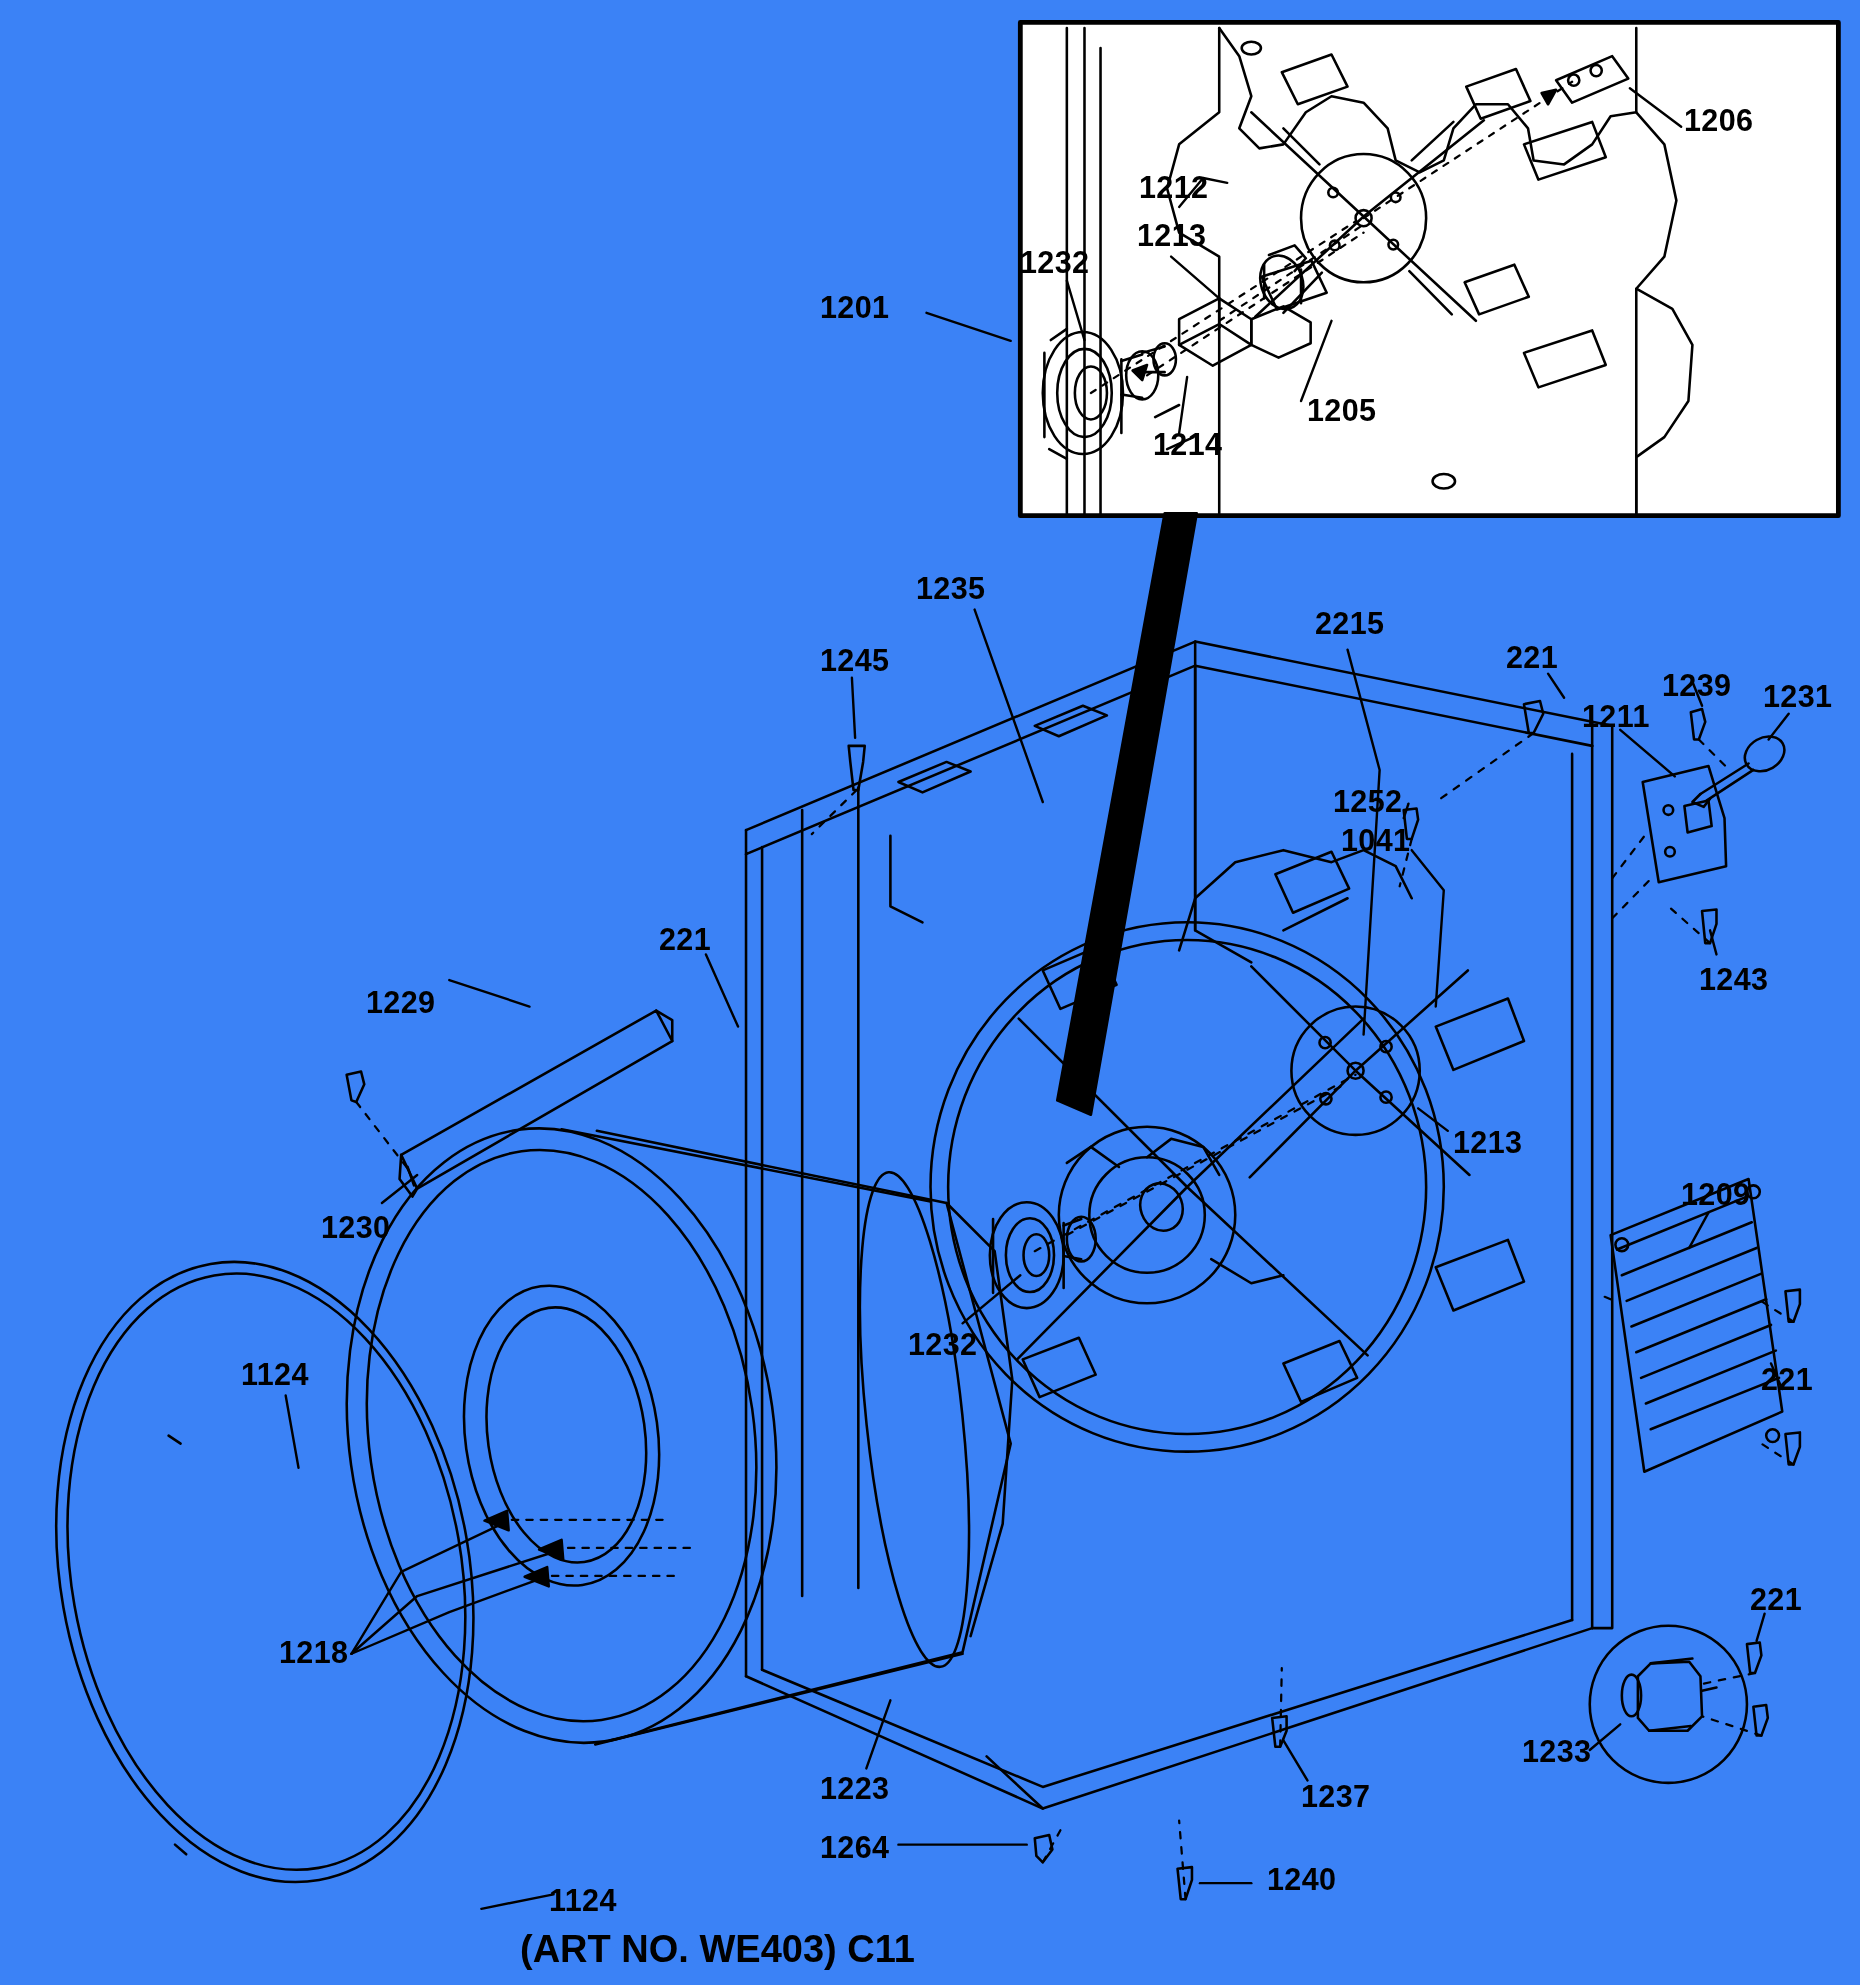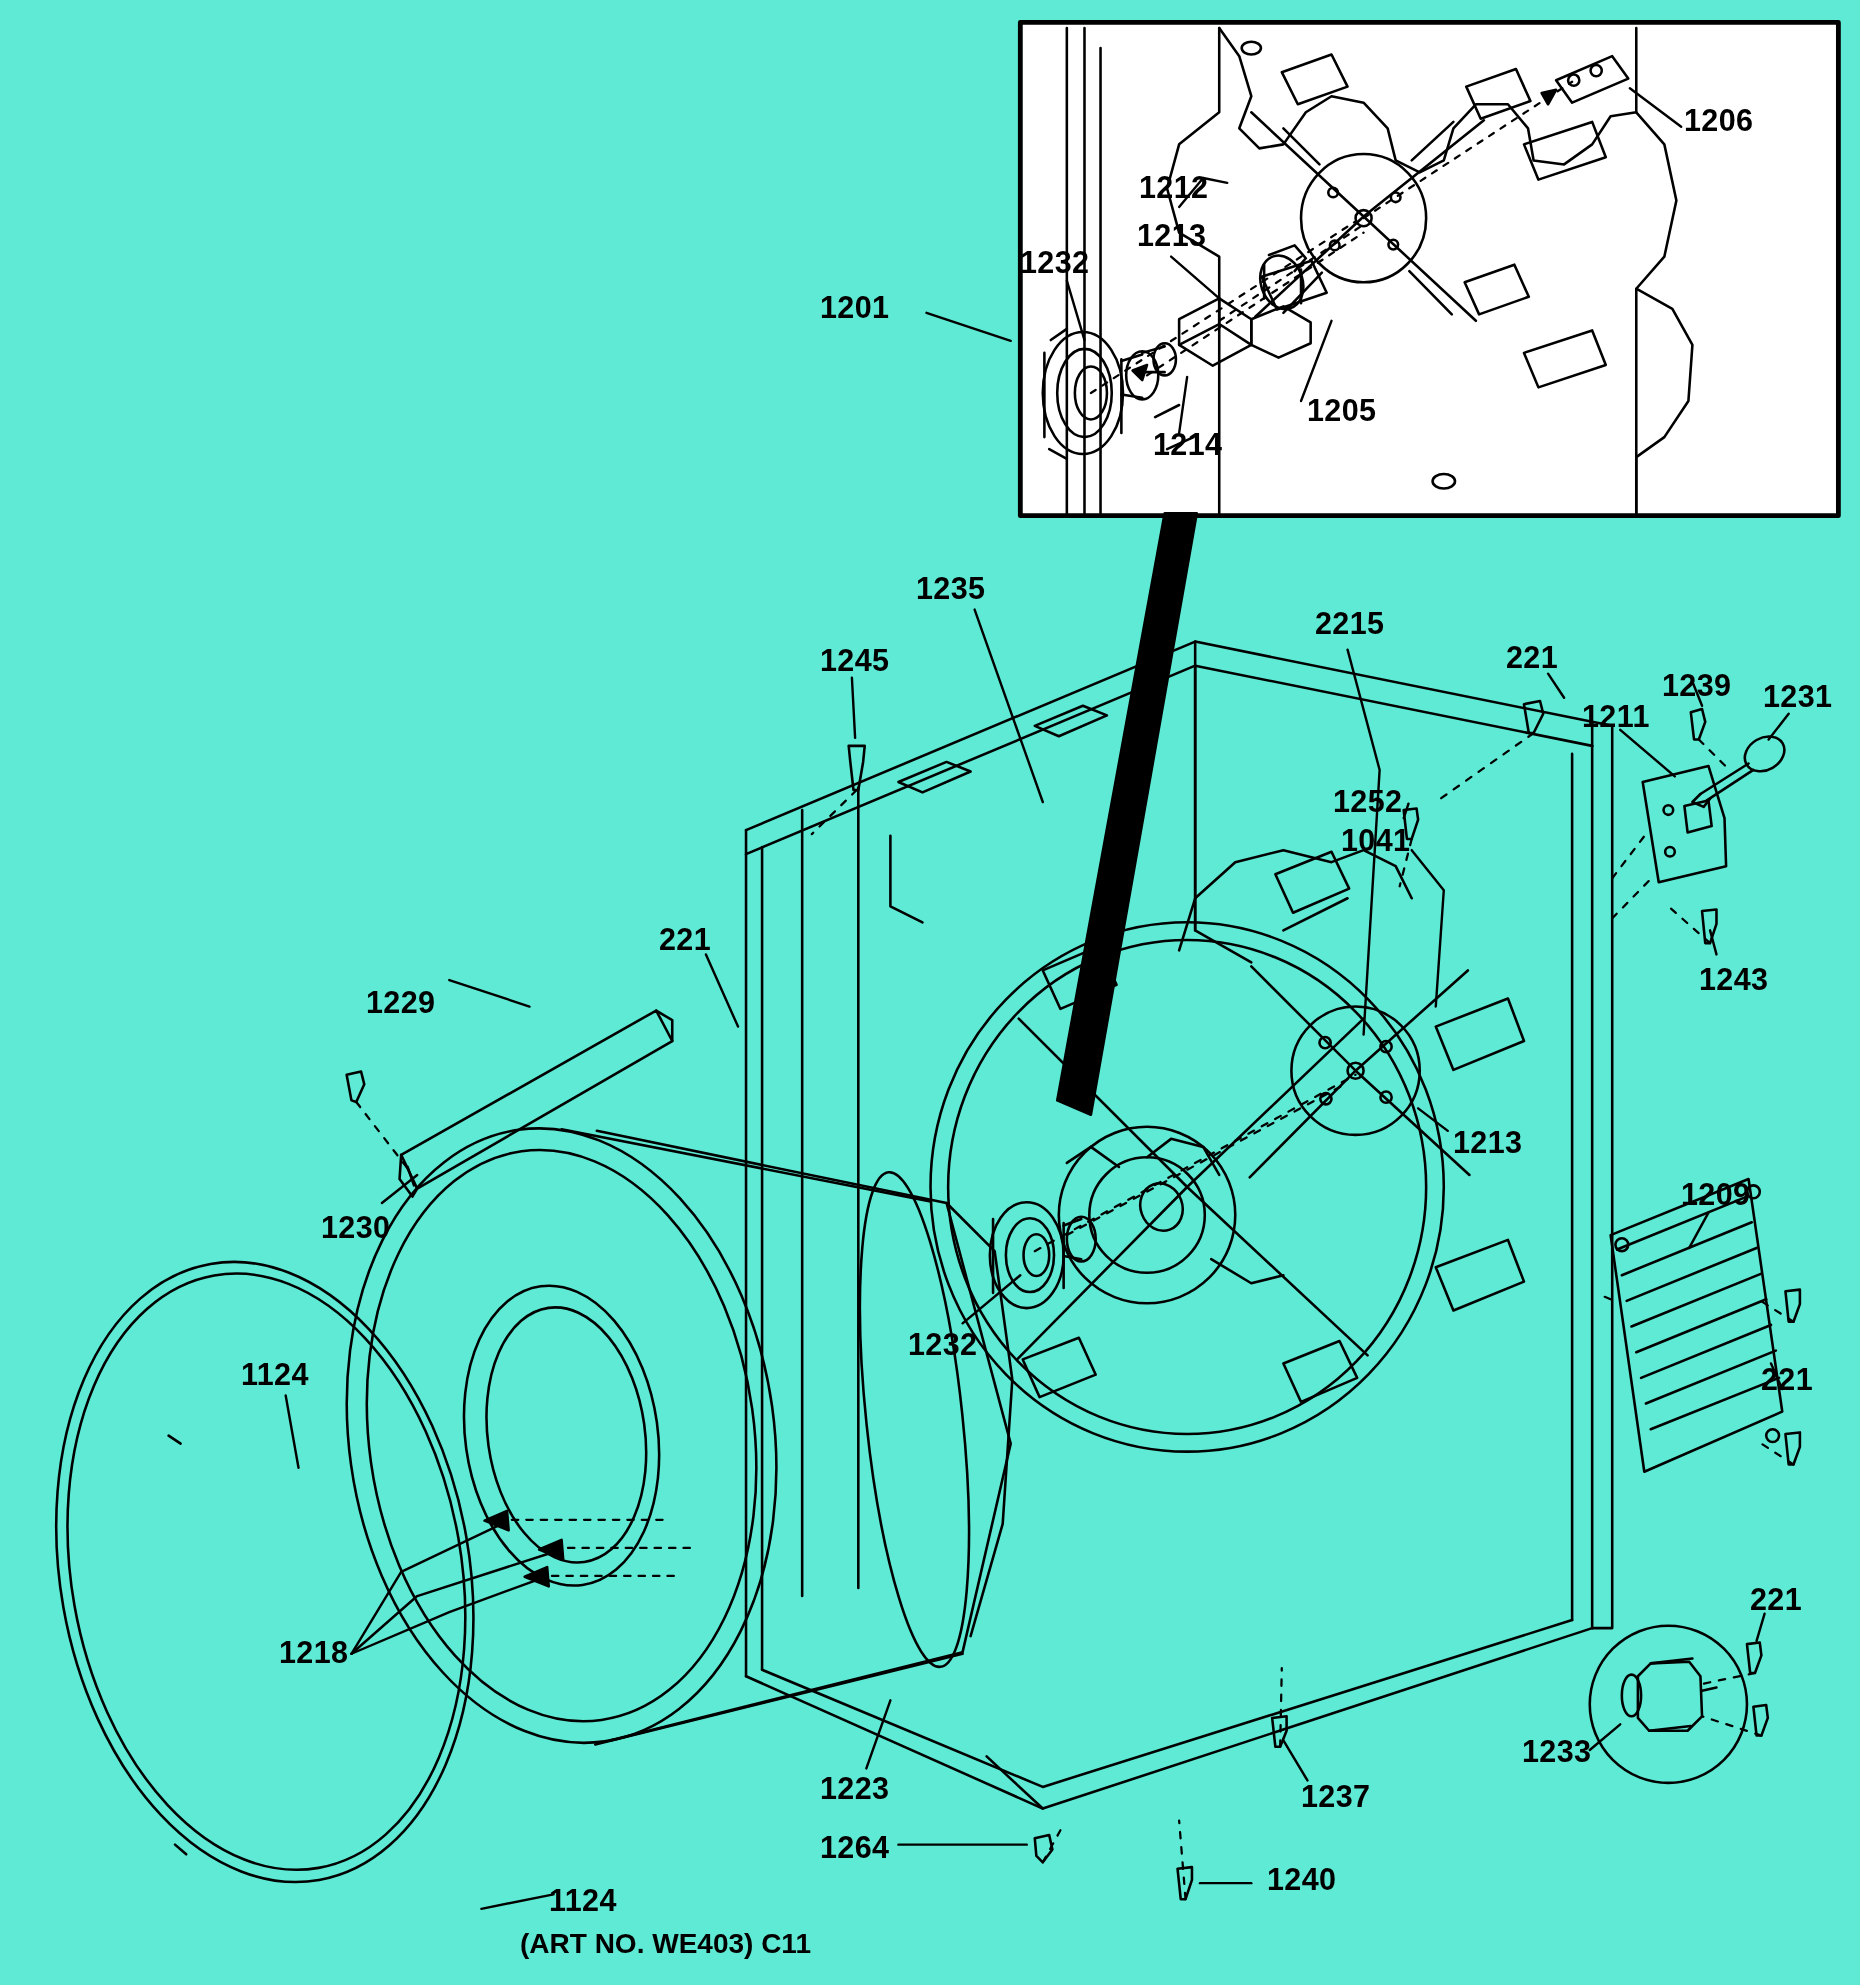--- a/index.html
+++ b/index.html
@@ -4,38 +4,38 @@
 <style>
   html, body {
     margin: 0;
     padding: 0;
     background: #ffffff;
   }
   #page {
     position: relative;
     width: 1861px;
     height: 1985px;
-    background: #5eead4;
+    background: #3b82f6;
     font-family: "Liberation Sans", sans-serif;
     overflow: hidden;
   }
   .callout {
     position: absolute;
     font-family: "Liberation Sans", sans-serif;
     font-weight: bold;
     font-size: 30.5px;
     color: #000000;
     white-space: nowrap;
     letter-spacing: 0.4px;
   }
   .artno {
     position: absolute;
     font-family: "Liberation Sans", sans-serif;
     font-weight: bold;
-    font-size: 28px;
+    font-size: 38px;
     color: #000000;
     white-space: nowrap;
   }
   svg.art {
     position: absolute;
     left: 0;
     top: 0;
     width: 1861px;
     height: 1985px;
   }

